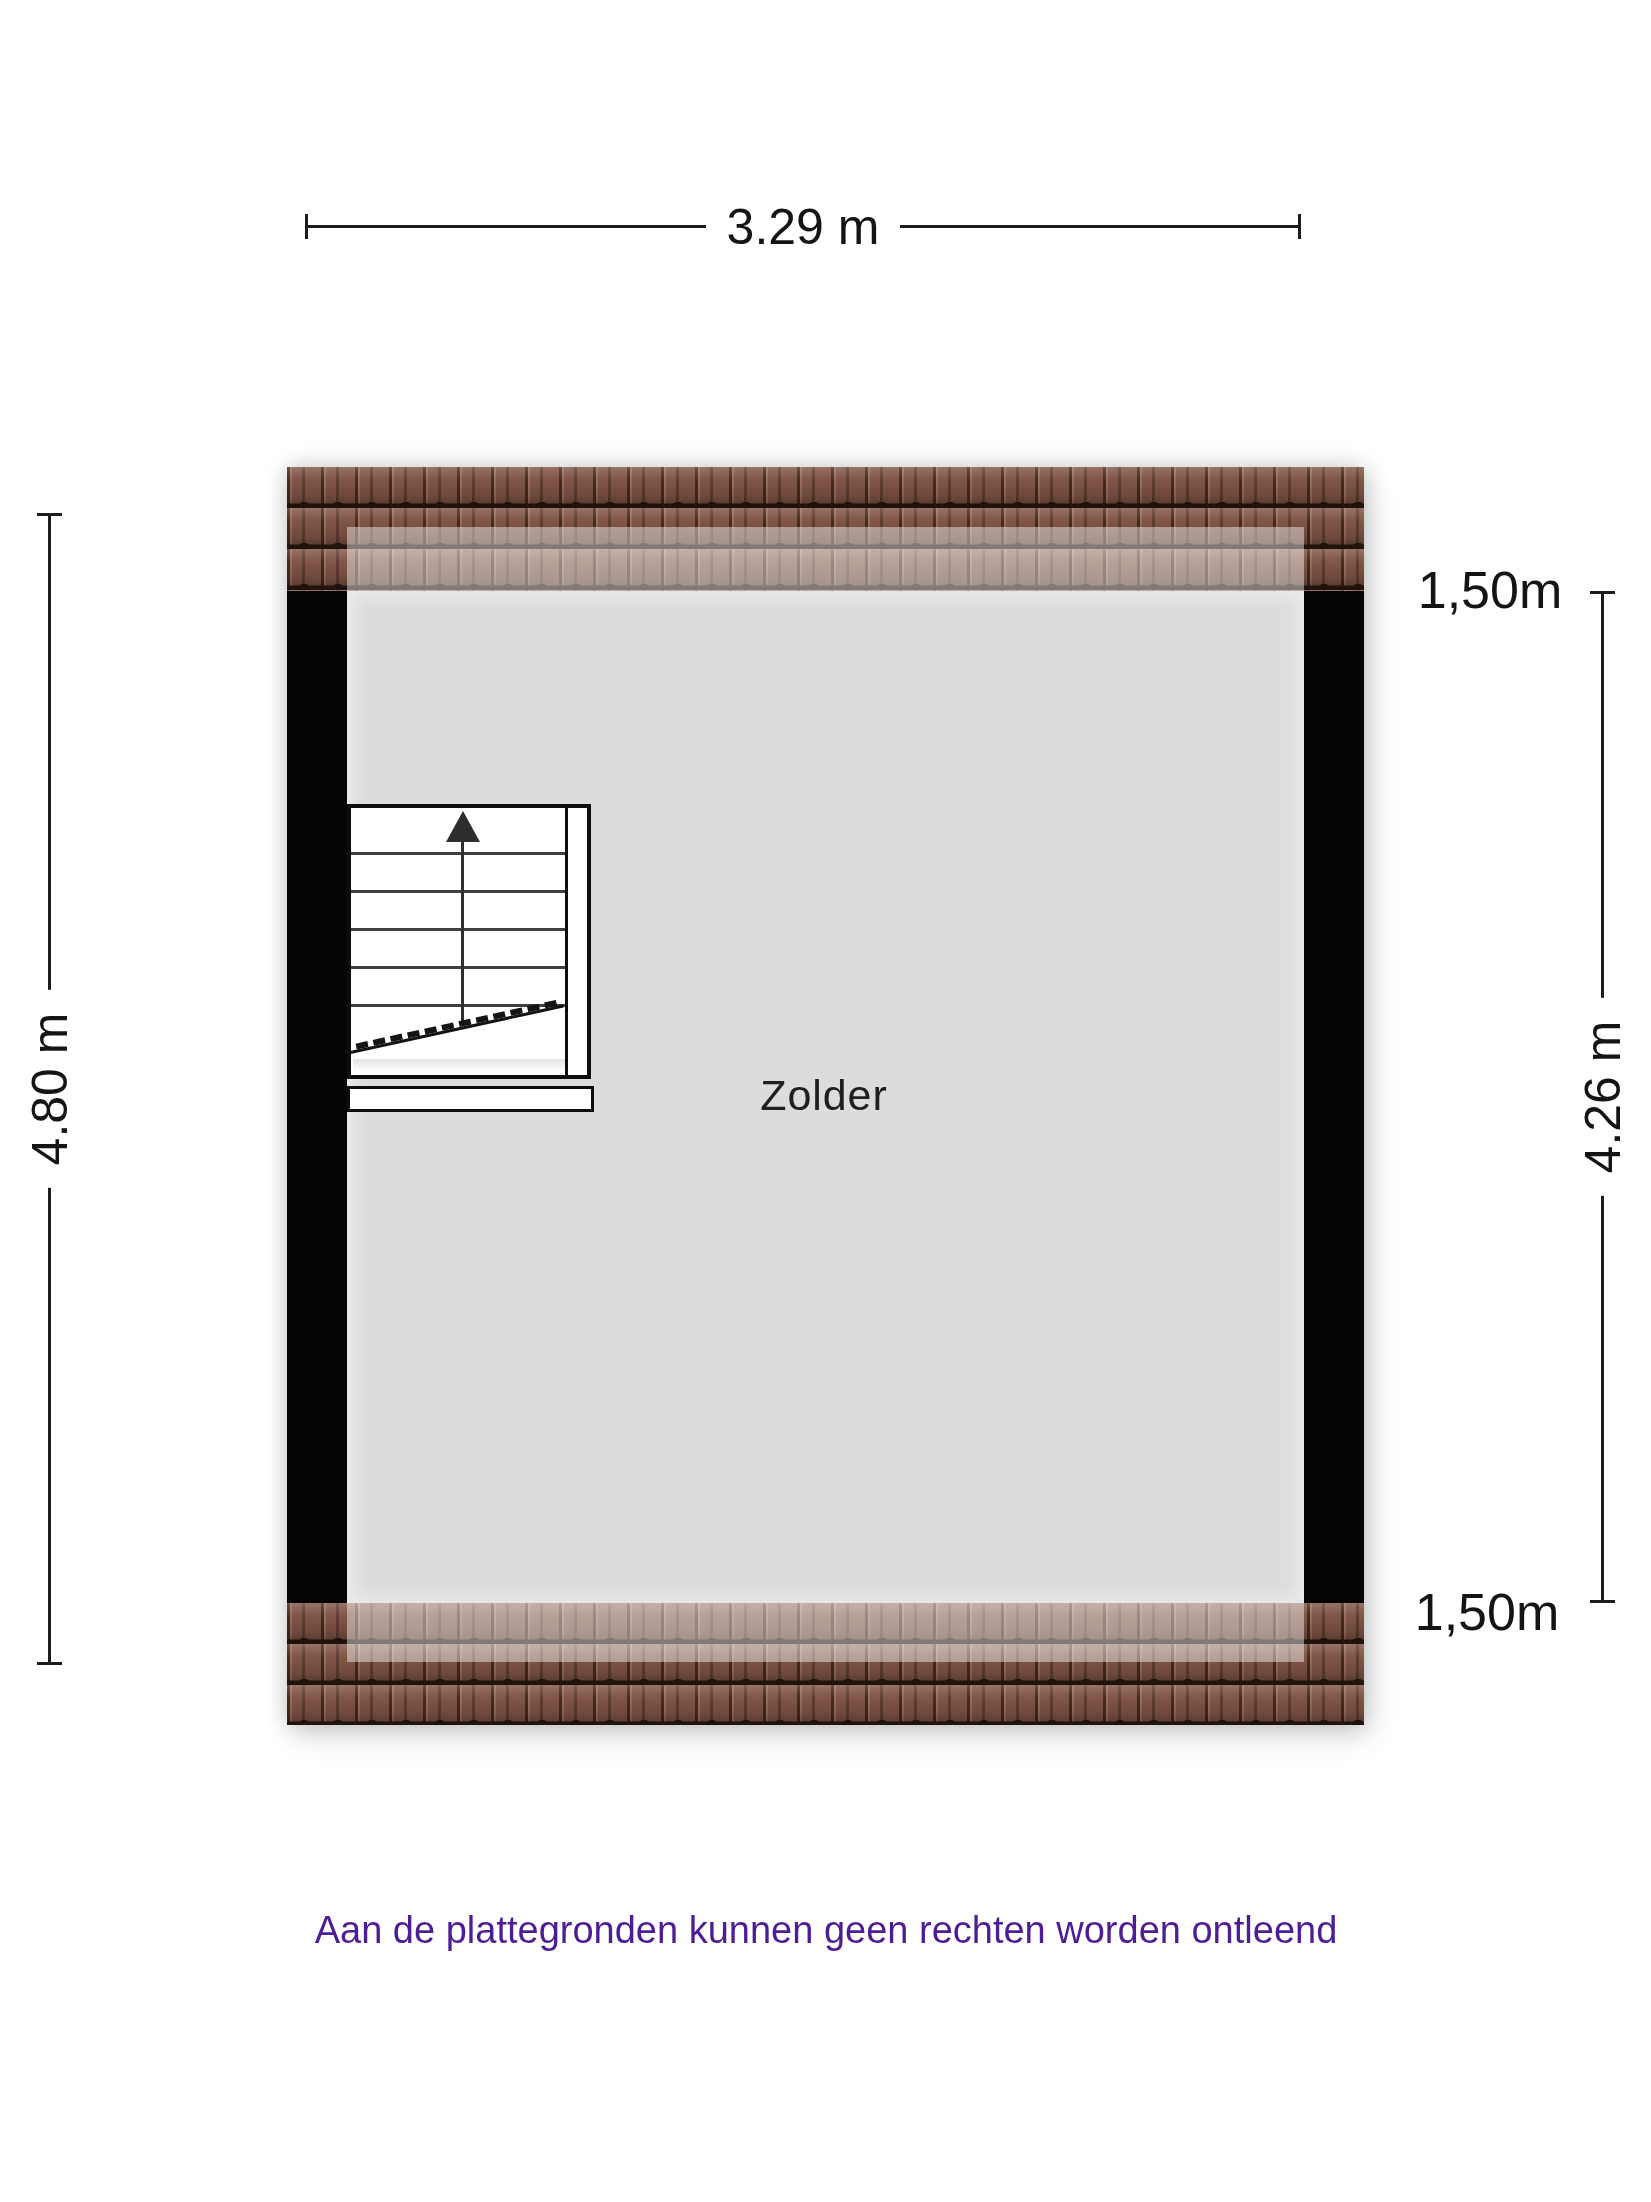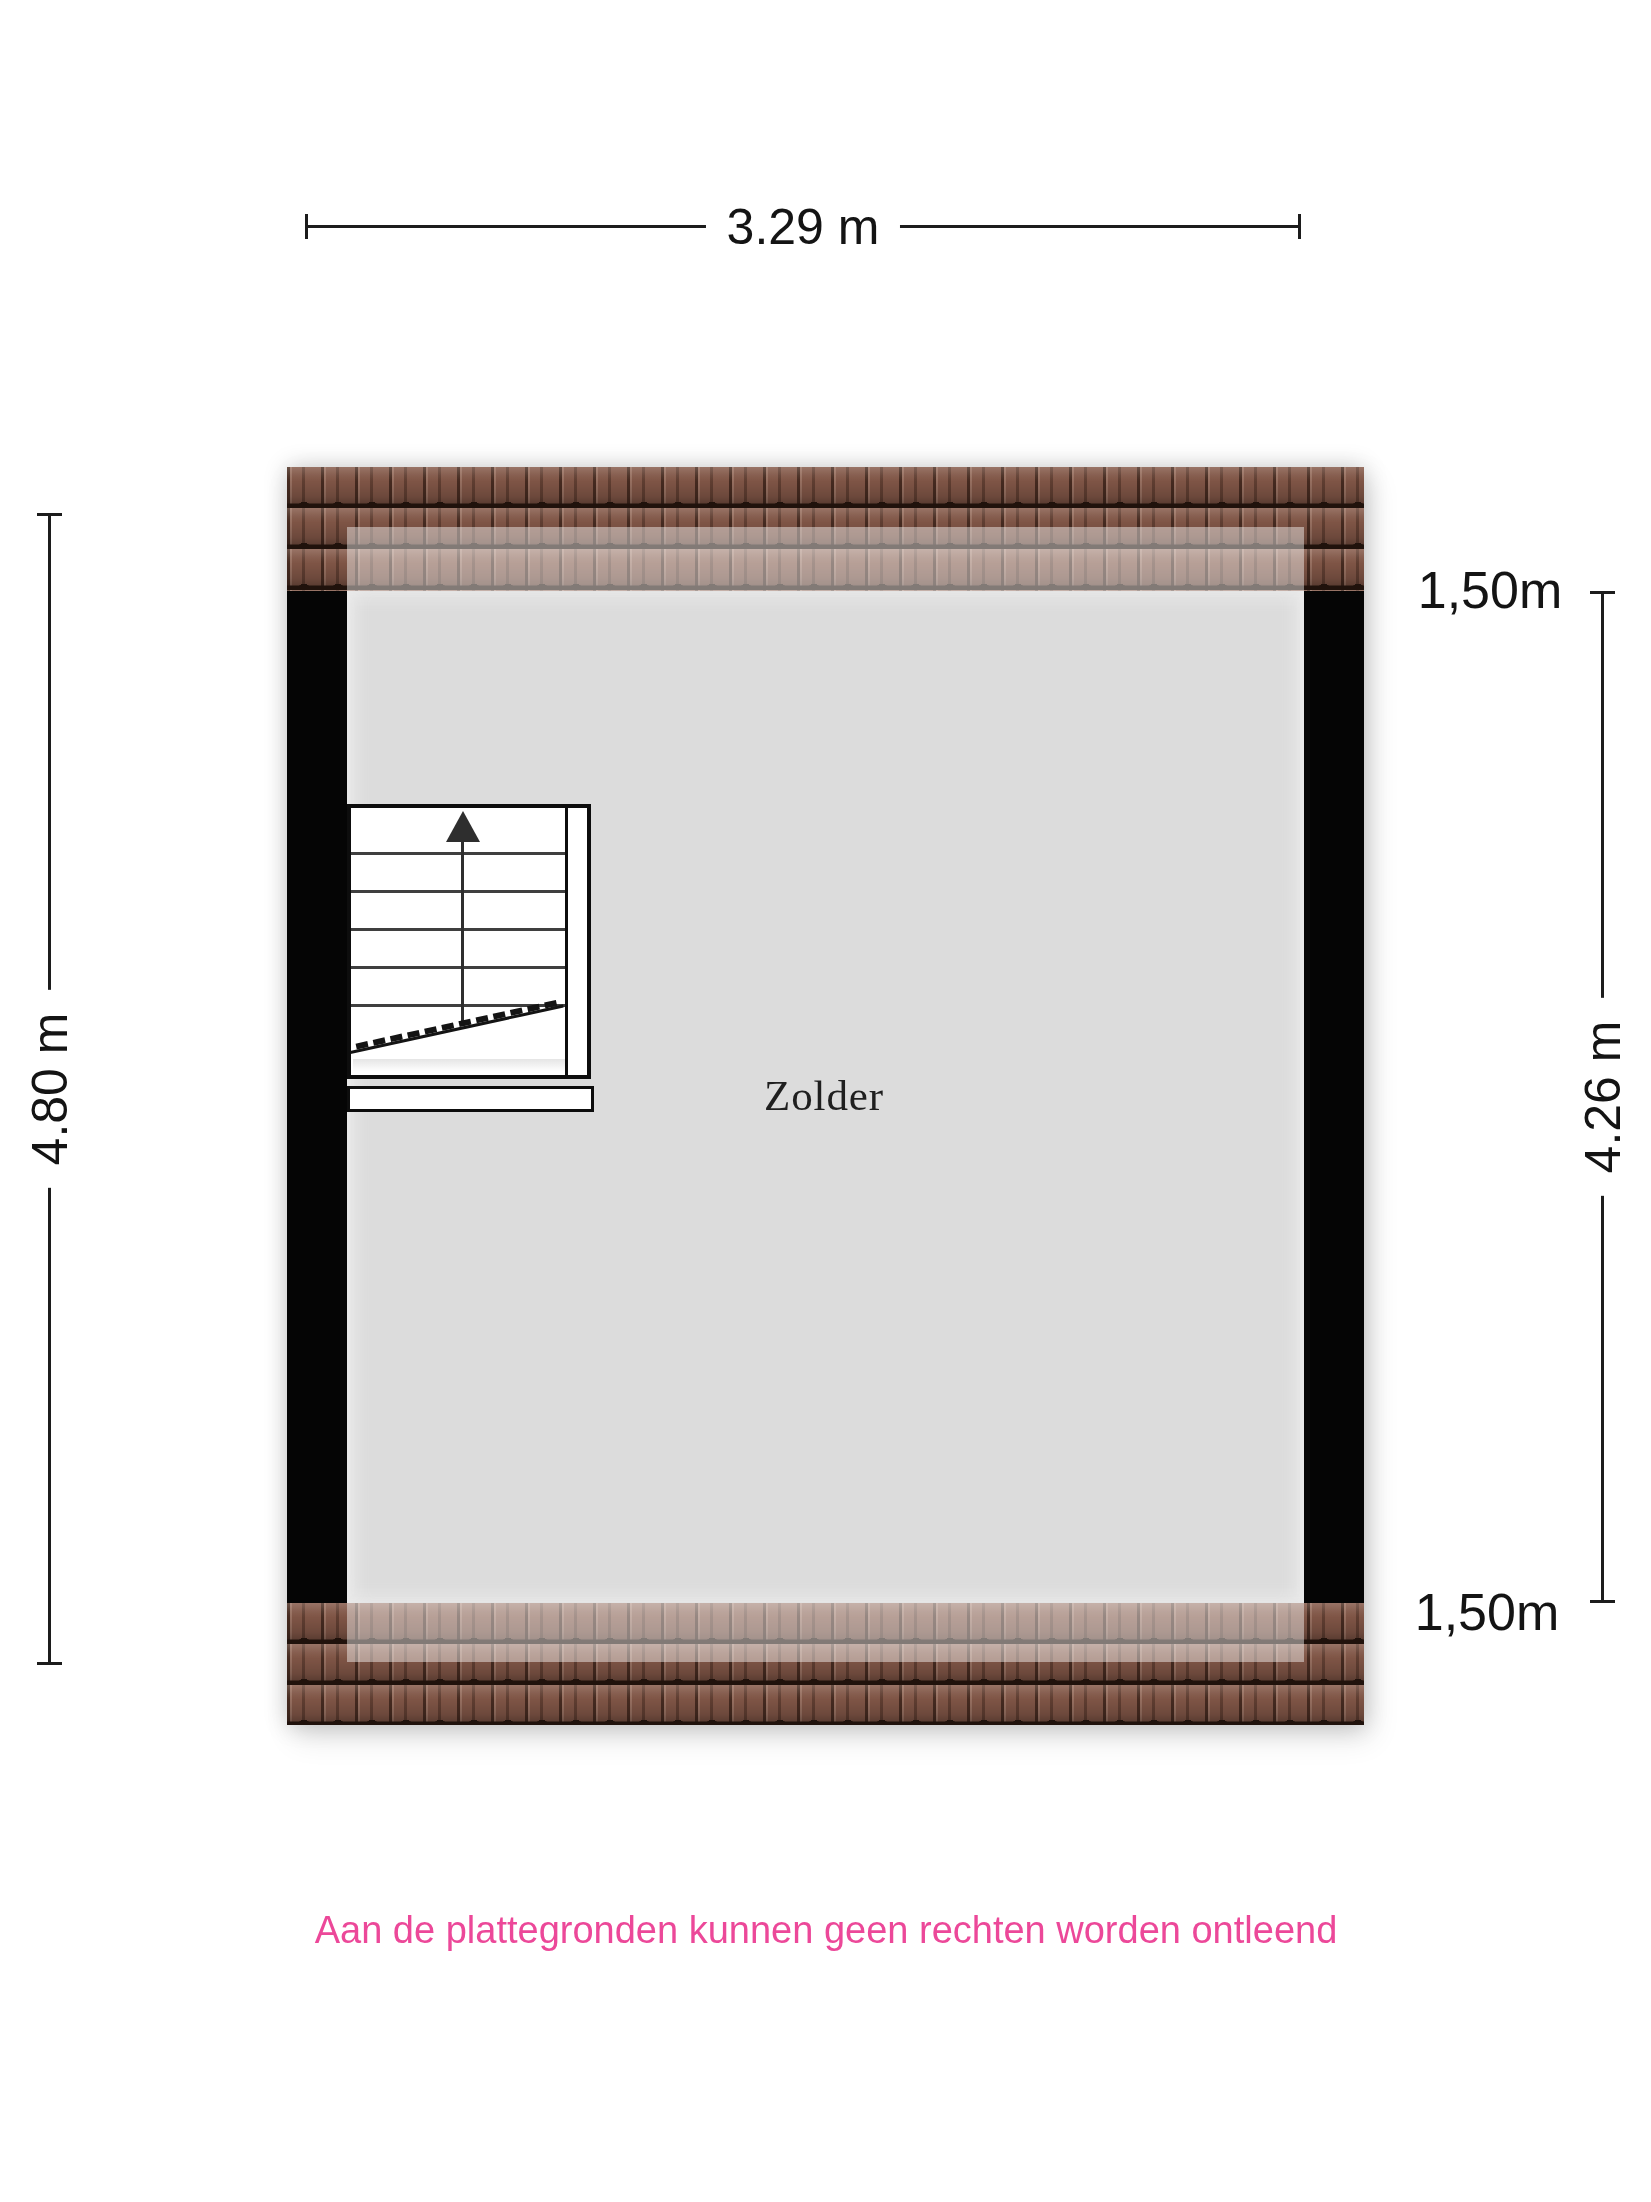--- a/index.html
+++ b/index.html
@@ -19,21 +19,20 @@
   }
   .dim-label.rot{transform:translate(-50%,-50%) rotate(-90deg);padding:0 22.4px;}
   .free-label{
     position:absolute;transform:translate(-50%,-50%);font-size:52px;white-space:nowrap;color:var(--text,#141414);
   }
   
   #plan{
     position:absolute;left:287px;top:467px;width:1077px;height:1258px;
     box-shadow:0 0 22.4px rgba(0,0,0,.20), 6.9px 12px 29px rgba(0,0,0,.12);
     background:#ffffff;
-    font-family:Liberation Serif, serif;
   }
   .roof{
     position:absolute;left:0;width:1077px;overflow:hidden;
     background-color:var(--tile-base,#7f5546);
     background-image:
       radial-gradient(10.3px 8.6px at 17px 40px, var(--tile-dark,#20120c) 58%, rgba(32,18,12,0) 62%),
       repeating-linear-gradient(180deg,
         rgba(255,240,230,0.20) 0px, rgba(255,240,230,0.06) 8.6px,
         rgba(0,0,0,0) 13.8px, rgba(0,0,0,0.14) 29px,
         rgba(0,0,0,0.28) 36px, var(--tile-dark,#20120c) 37px, var(--tile-dark,#20120c) 41px),
@@ -82,21 +81,21 @@
   }
   #stair-base{
     position:absolute;left:60px;top:619px;width:247px;height:26px;background:#ffffff;
     border:3.4px solid #0d0d0d;box-sizing:border-box;
   }
   
   #room-label{
     position:absolute;left:537px;top:628px;transform:translate(-50%,-50%);
     font-size:43px;letter-spacing:0.9px;color:#1f1f1f;white-space:nowrap;
   }
-  #footer{position:absolute;left:0;top:1903px;width:1652px;text-align:center;font-size:38px;line-height:54px;color:#ec4899;}
+  #footer{position:absolute;left:0;top:1903px;width:1652px;text-align:center;font-size:38px;line-height:54px;color:#4c1d95;}
 </style>
 </head>
 <body>
 
 <div id="canvas">
 
   <div class="dim" style="left:305px;top:214px;width:996px;height:26px;">
     <div class="line-h"></div>
     <div class="tick-v" style="left:0;"></div>
     <div class="tick-v" style="right:0;"></div>

